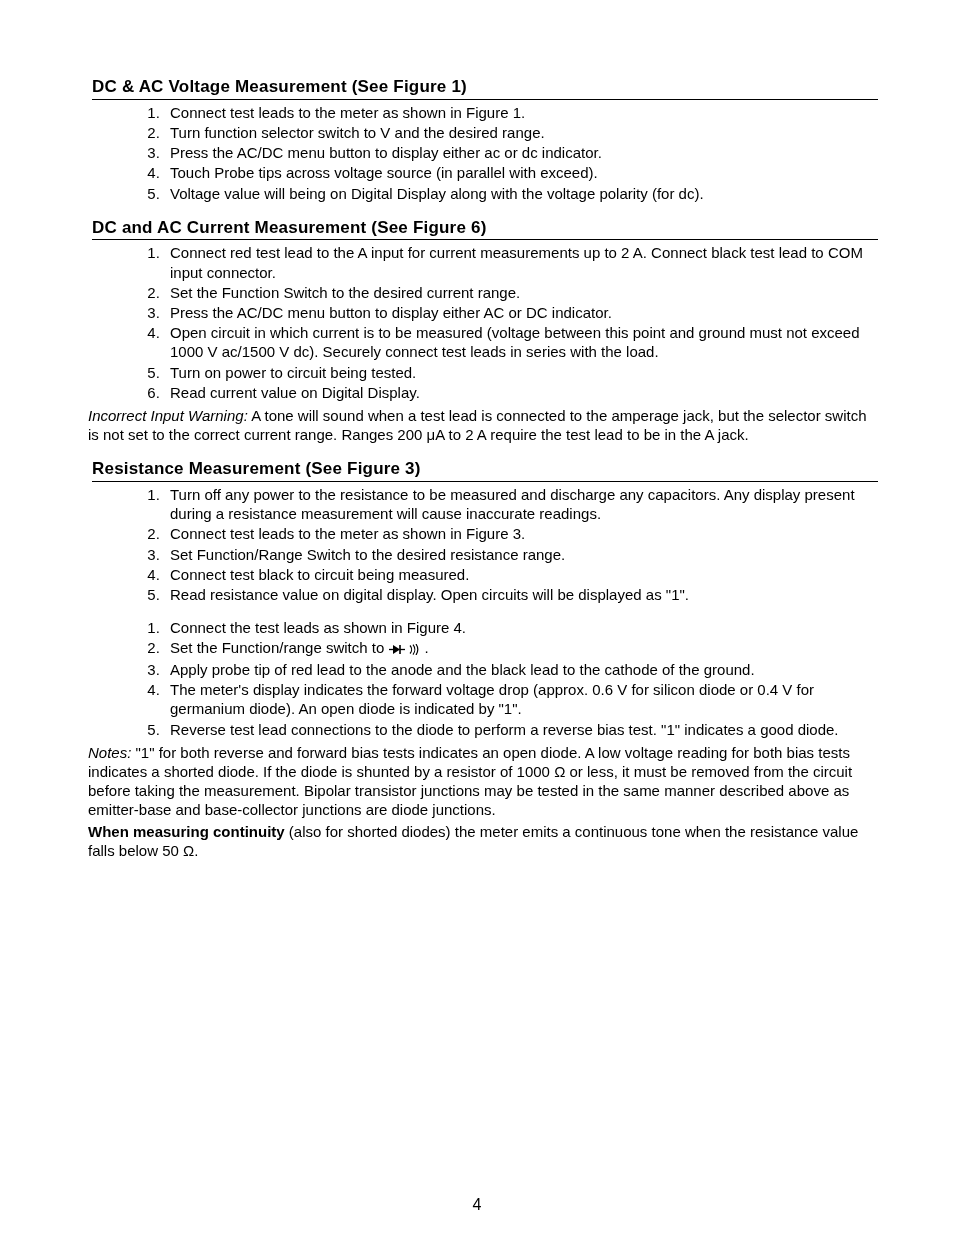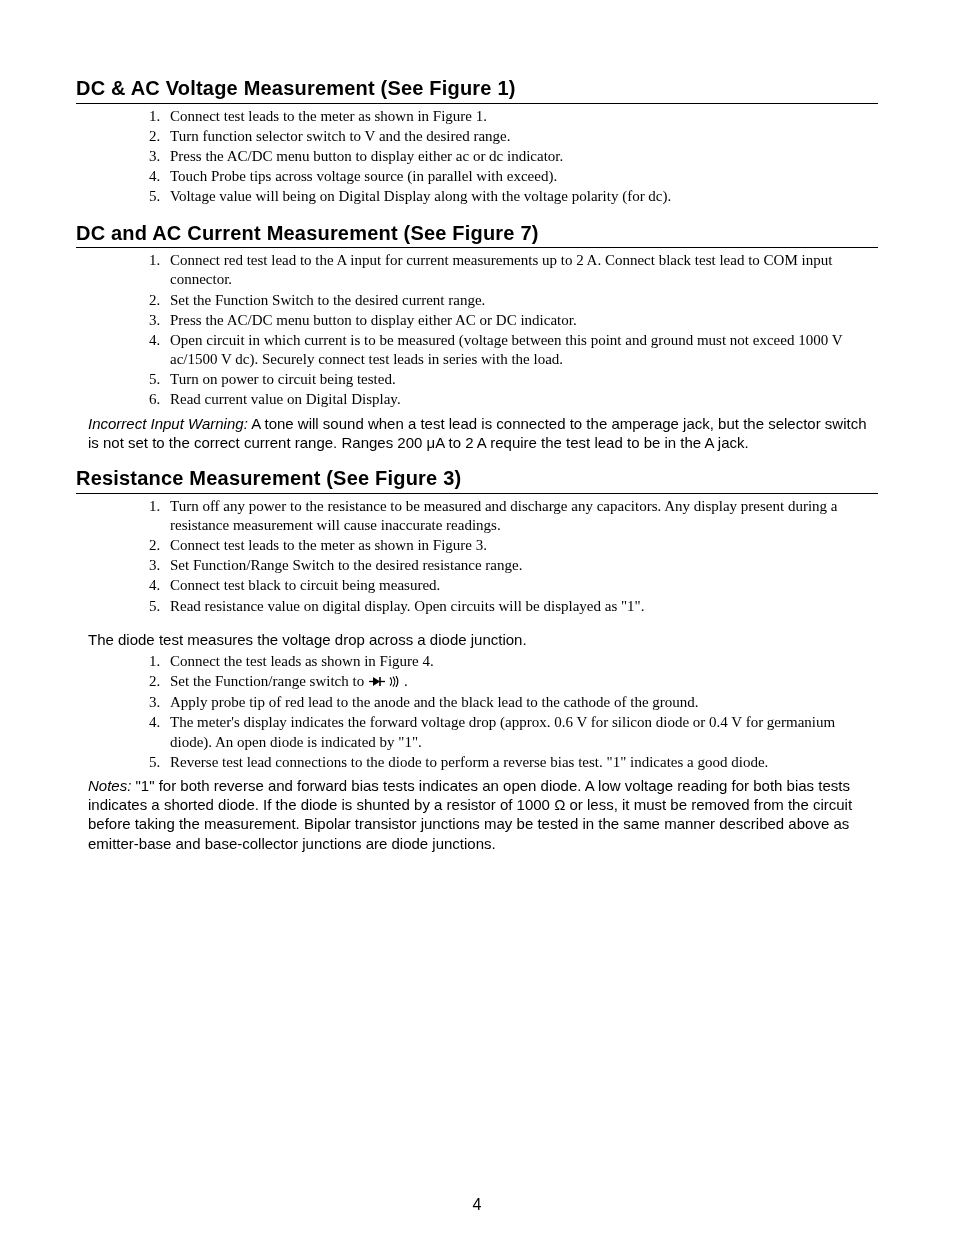--- a/index.html
+++ b/index.html
@@ -10,35 +10,34 @@
     padding:76px 76px 0 76px;
     font-family:"Segoe UI","Helvetica Neue",Arial,sans-serif;
     color:#000;
     font-size:15px;
     line-height:1.28;
     position:relative;
   }
   h2{
     font-family:Arial,"Helvetica Neue",sans-serif;
     font-weight:900;
-    font-size:20px;
-    margin:0 0 3px 0;
+    font-size:17px;
+    margin:0 0 3px 16px;
     border-bottom:1.4px solid #000;
     padding-bottom:1px;
     letter-spacing:0.2px;
   }
   .sec{margin-bottom:14px;}
   ol{
     margin:3px 0 4px 40px;
     padding:0 0 0 48px;
   }
   ol li{
     padding-left:6px;
     margin:0 0 1px 0;
-    font-family:Liberation Serif, serif;
   }
   ol li::marker{
     font-size:15px;
   }
   p.body{
     margin:2px 0 2px 12px;
   }
   .italic{font-style:italic;}
   .bold{font-weight:700;}
   .pagenum{
@@ -69,21 +68,21 @@
   <ol>
     <li>Connect test leads to the meter as shown in Figure 1.</li>
     <li>Turn function selector switch to V and the desired range.</li>
     <li>Press the AC/DC menu button to display either ac or dc indicator.</li>
     <li>Touch Probe tips across voltage source (in parallel with exceed).</li>
     <li>Voltage value will being on Digital Display along with the voltage polarity (for dc).</li>
   </ol>
 </div>
 
 <div class="sec">
-  <h2>DC and AC Current Measurement (See Figure 7)</h2>
+  <h2>DC and AC Current Measurement (See Figure 6)</h2>
   <ol>
     <li>Connect red test lead to the A input for current measurements up to 2 A. Connect black test lead to COM input connector.</li>
     <li>Set the Function Switch to the desired current range.</li>
     <li>Press the AC/DC menu button to display either AC or DC indicator.</li>
     <li>Open circuit in which current is to be measured (voltage between this point and ground must not exceed 1000 V ac/1500 V dc). Securely connect test leads in series with the load.</li>
     <li>Turn on power to circuit being tested.</li>
     <li>Read current value on Digital Display.</li>
   </ol>
   <p class="body">
     <span class="italic">Incorrect Input Warning:</span><span> A tone will sound when a test lead is connected to the amperage jack, but the selector switch is not set to the correct current range. Ranges 200 μA to 2 A require the test lead to be in the A jack.</span>
@@ -95,21 +94,20 @@
   <ol>
     <li>Turn off any power to the resistance to be measured and discharge any capacitors. Any display present during a resistance measurement will cause inaccurate readings.</li>
     <li>Connect test leads to the meter as shown in Figure 3.</li>
     <li>Set Function/Range Switch to the desired resistance range.</li>
     <li>Connect test black to circuit being measured.</li>
     <li>Read resistance value on digital display. Open circuits will be displayed as "1".</li>
   </ol>
 </div>
 
 <div class="sec">
-  <p class="body">The diode test measures the voltage drop across a diode junction.</p>
   <ol>
     <li>Connect the test leads as shown in Figure 4.</li>
     <li>
       <span>Set the Function/range switch to  </span><span class="diode-icon"><svg width="16" height="11" viewBox="0 0 16 11">
             <line x1="0" y1="5.5" x2="4" y2="5.5" stroke="#000" stroke-width="1.3"></line>
             <polygon points="4,1 4,10 11,5.5" fill="#000"></polygon>
             <line x1="11" y1="1" x2="11" y2="10" stroke="#000" stroke-width="1.6"></line>
             <line x1="11" y1="5.5" x2="16" y2="5.5" stroke="#000" stroke-width="1.3"></line>
           </svg></span><span class="sound-icon"><svg width="14" height="11" viewBox="0 0 14 11">
             <path d="M1 1.5 A6 6 0 0 1 1 9.5" fill="none" stroke="#000" stroke-width="1.2"></path>
@@ -117,15 +115,18 @@
             <path d="M7 0 A10 10 0 0 1 7 11" fill="none" stroke="#000" stroke-width="1.2"></path>
           </svg></span>.
     </li>
     <li>Apply probe tip of red lead to the anode and the black lead to the cathode of the ground.</li>
     <li>The meter's display indicates the forward voltage drop (approx. 0.6 V for silicon diode or 0.4 V for germanium diode). An open diode is indicated by "1".</li>
     <li>Reverse test lead connections to the diode to perform a reverse bias test. "1" indicates a good diode.</li>
   </ol>
   <p class="body">
     <span class="italic">Notes:</span><span> "1" for both reverse and forward bias tests indicates an open diode. A low voltage reading for both bias tests indicates a shorted diode. If the diode is shunted by a resistor of 1000 Ω or less, it must be removed from the circuit before taking the measurement. Bipolar transistor junctions may be tested in the same manner described above as emitter-base and base-collector junctions are diode junctions.</span>
   </p>
+  <p class="body">
+    <span class="bold">When measuring continuity</span><span> (also for shorted diodes) the meter emits a continuous tone when the resistance value falls below 50 Ω.</span>
+  </p>
 </div>
 
 <div class="pagenum">4</div>
 
 </body></html>

